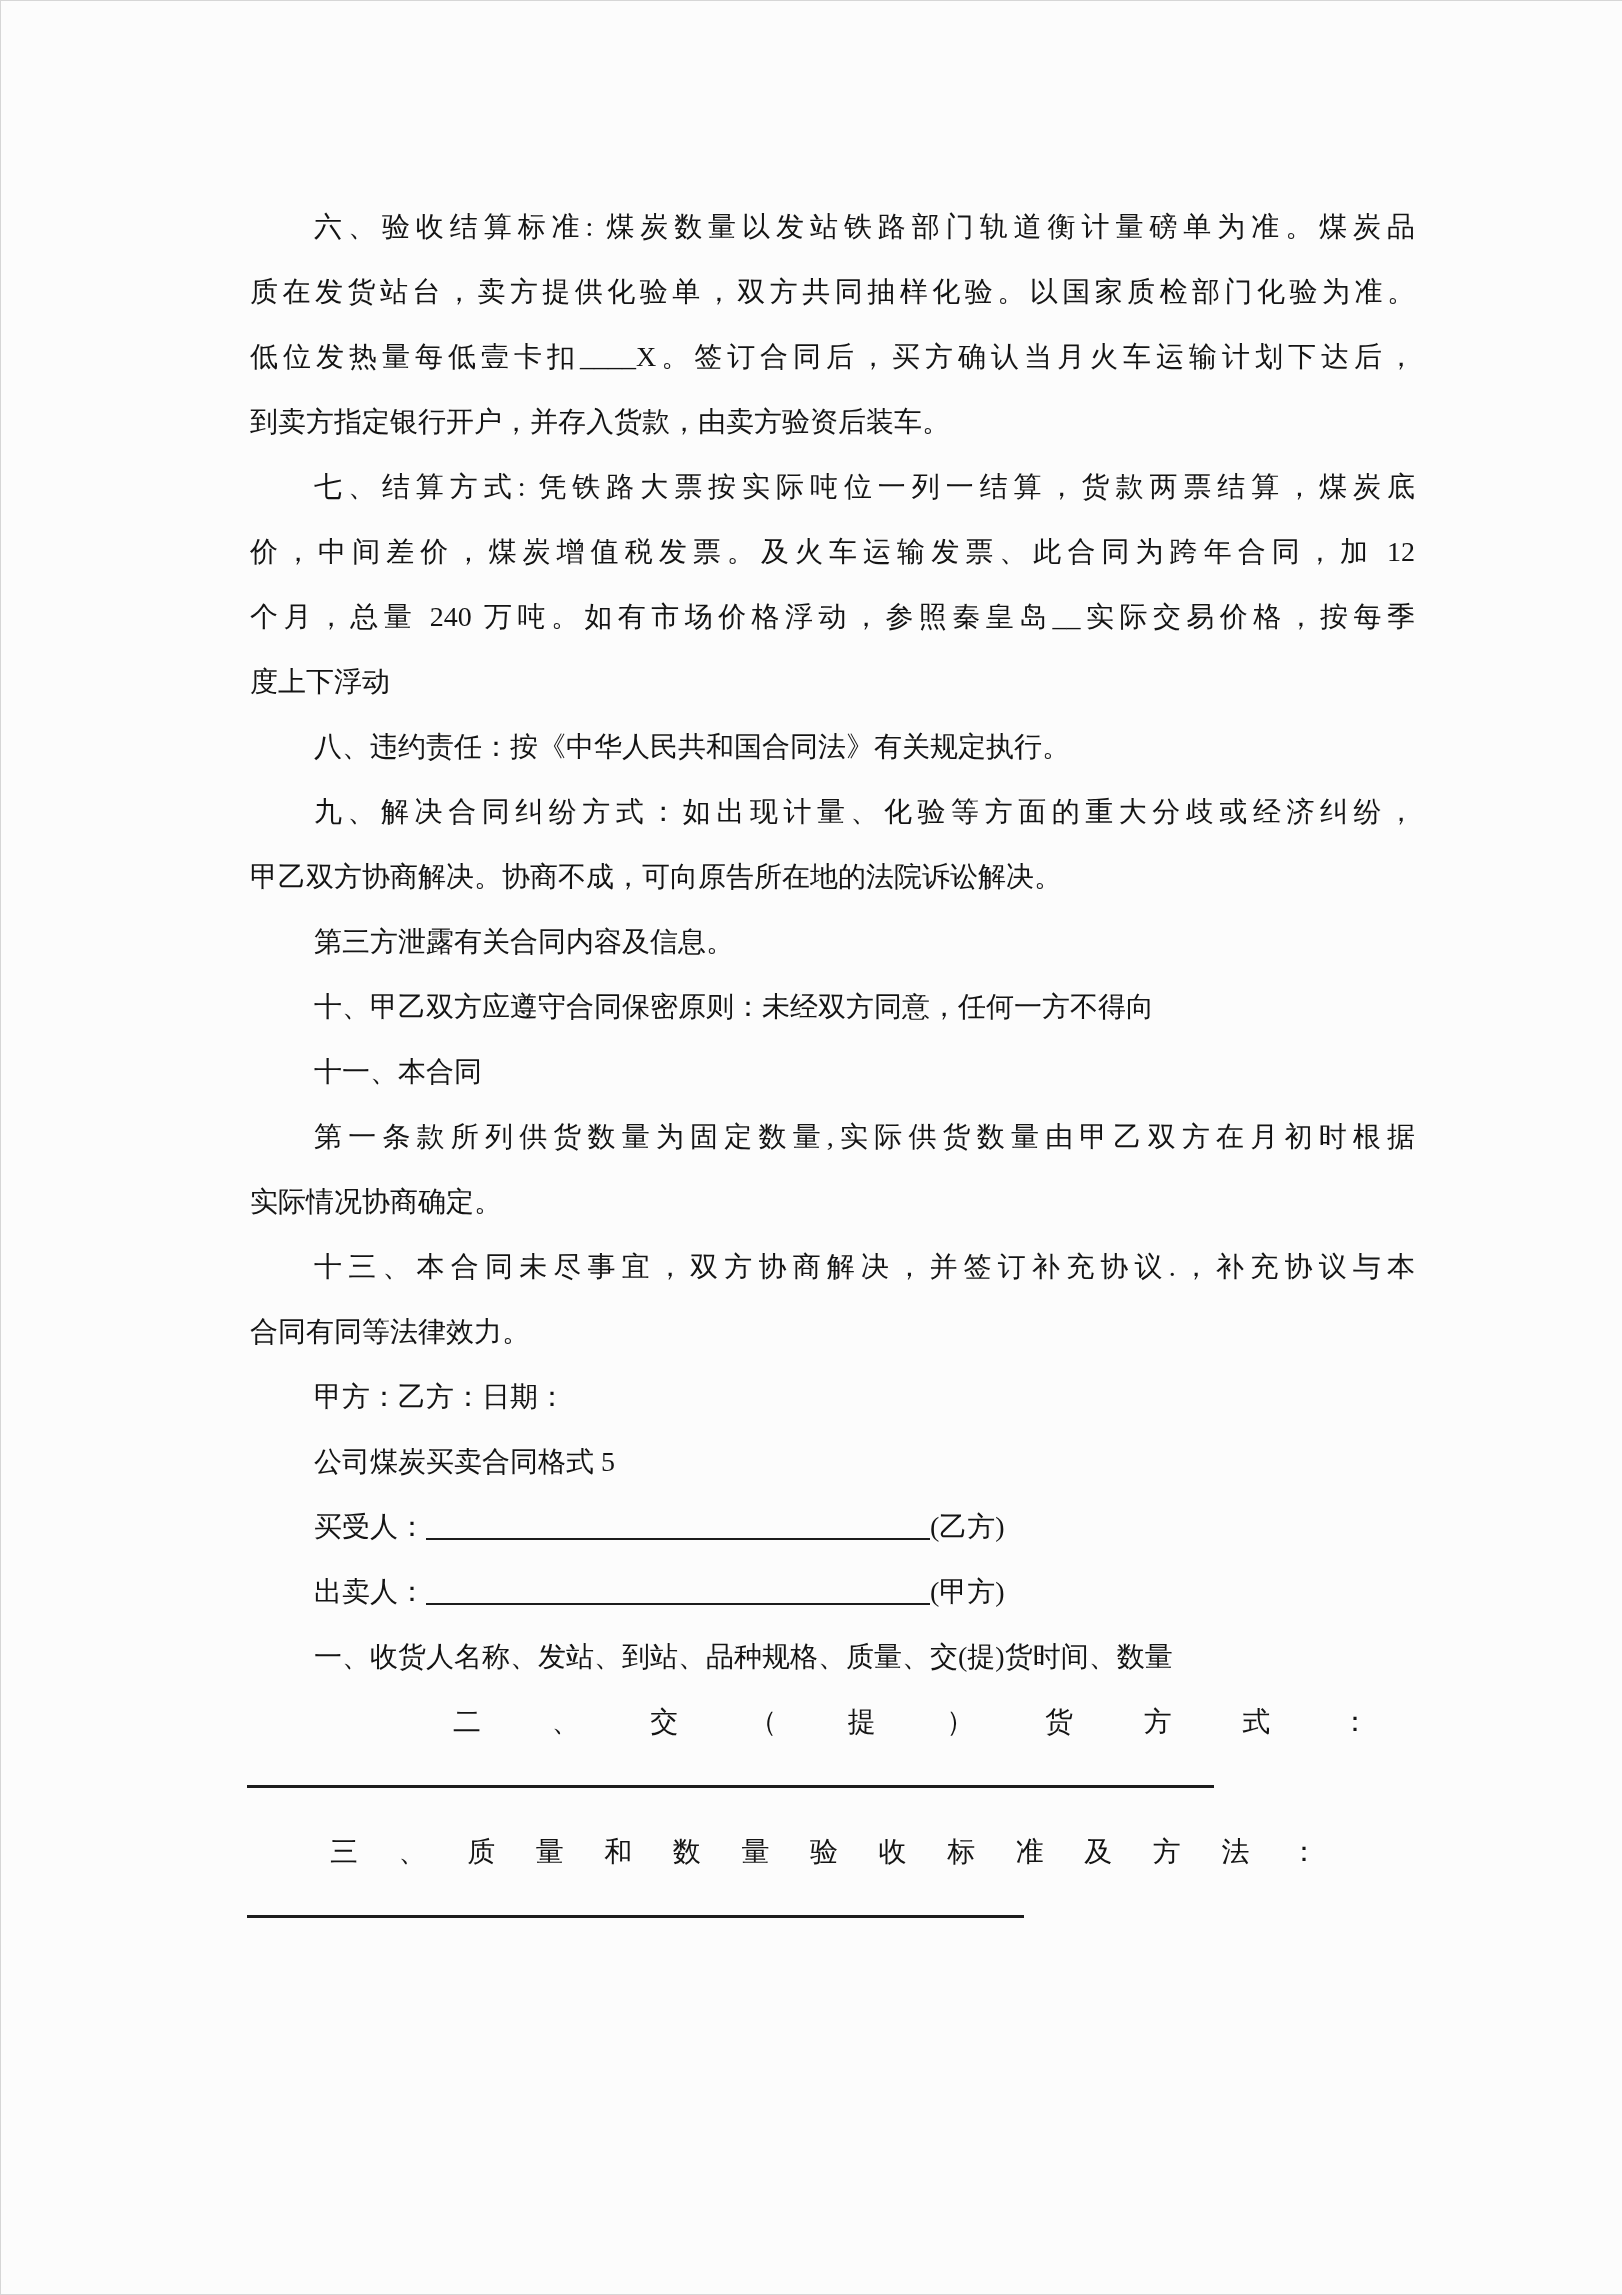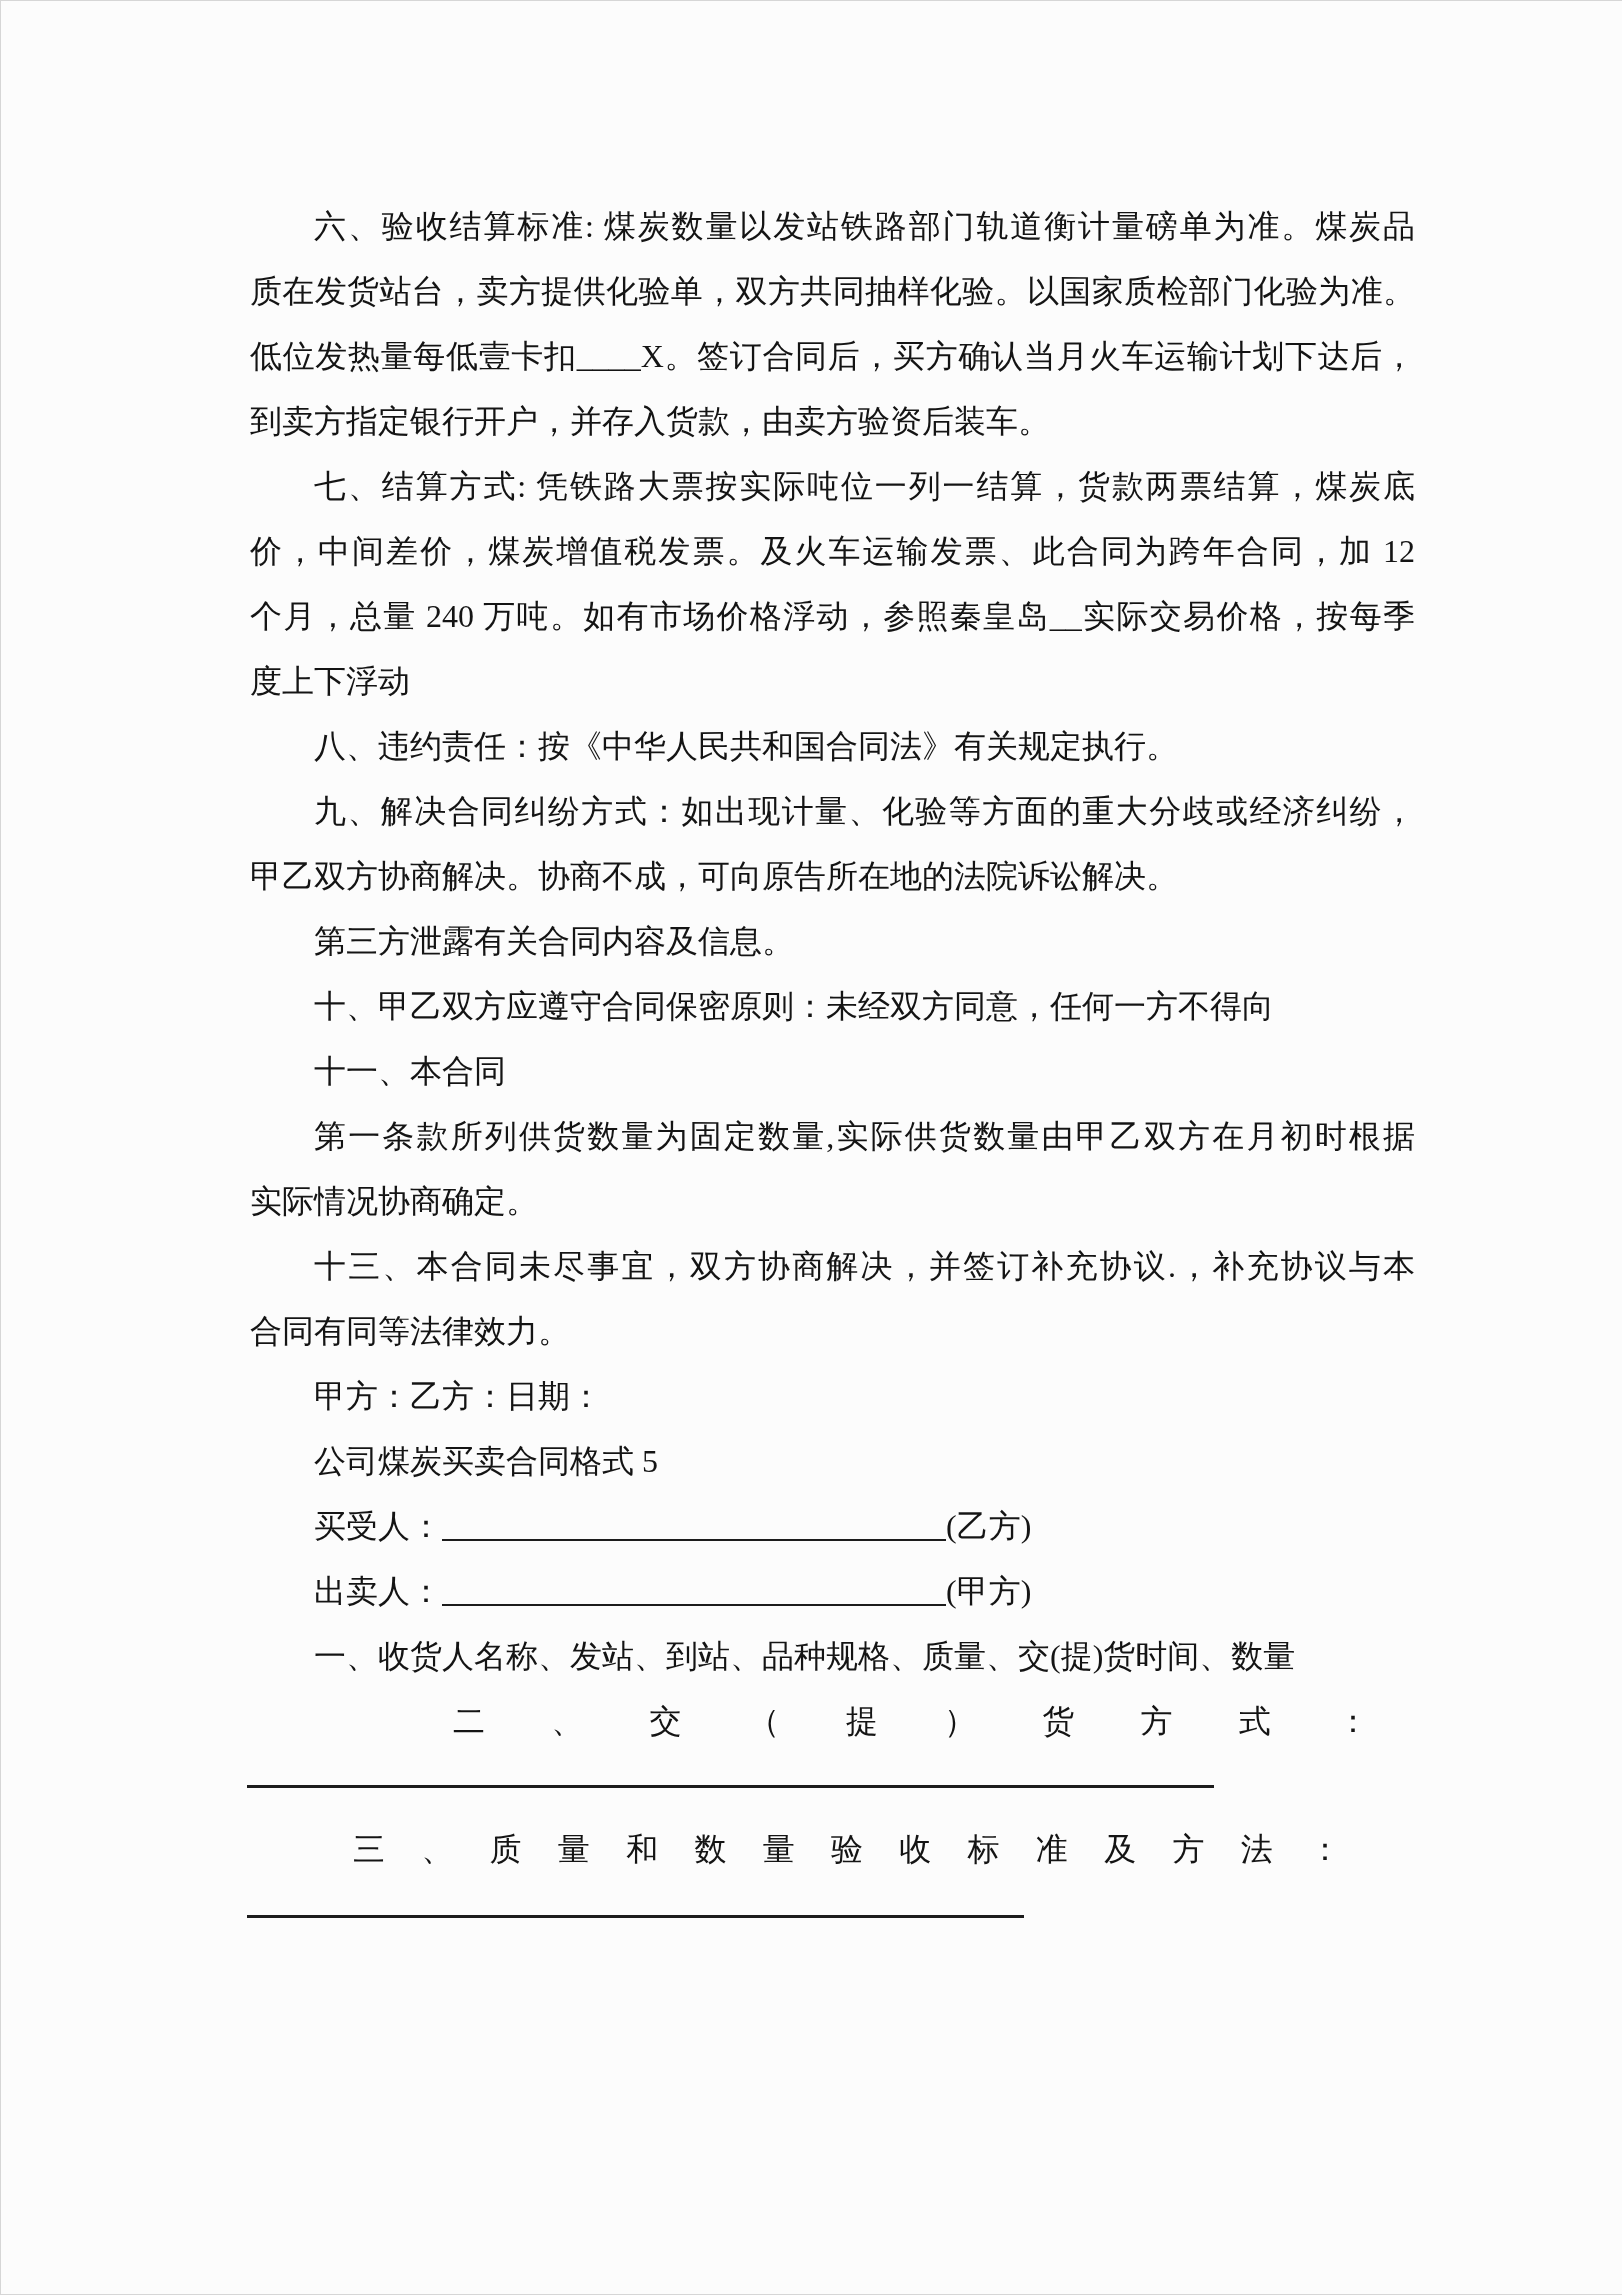--- a/index.html
+++ b/index.html
@@ -16,42 +16,42 @@
     border: 0.7px solid #d6d6d6;
     overflow: hidden;
     font-family: "Liberation Serif", "DejaVu Serif", serif;
     color: #141414;
   }
   .textcol {
     position: absolute;
     left: 249px;
     top: 193px;
     width: 1165px;
-    font-size: 32px;
+    font-size: 28px;
   }
   .ln {
     height: 65px;
     line-height: 65px;
   }
   
   .ind { text-indent: 64px; }
   
   .j {
     text-align: justify;
     text-align-last: justify;
     text-justify: inter-character;
   }
   
   .dist {
     text-align: justify;
     text-align-last: justify;
     text-justify: inter-character;
   }
   .dist.d2 { margin-left: 203px; width: 916px; }
-  .dist.d3 { margin-left: 103px; width: 988px; font-family: Liberation Mono, monospace; }
+  .dist.d3 { margin-left: 80px; width: 988px; }
   
   .rule-row { position: relative; }
   .rule {
     position: absolute;
     top: 31px;
     left: -2.6px;
     height: 2.6px;
     background: #1c1c1c;
   }
   .rule.w1 { width: 967px; }

